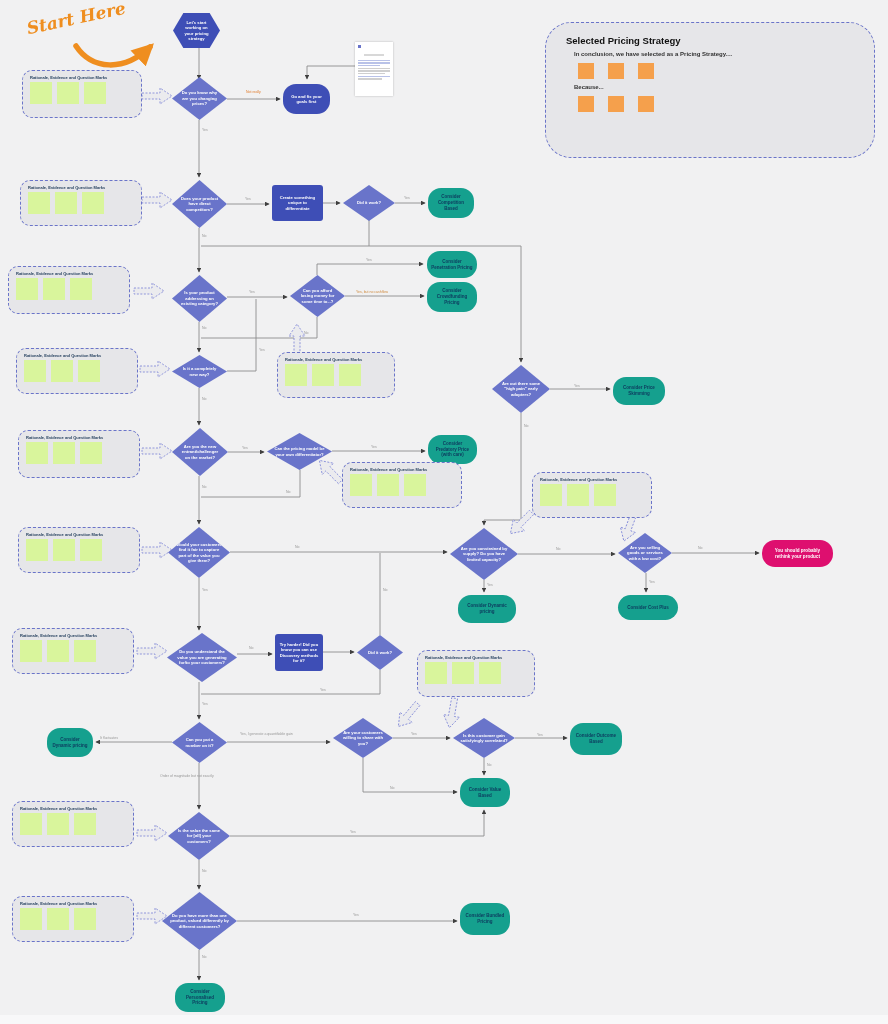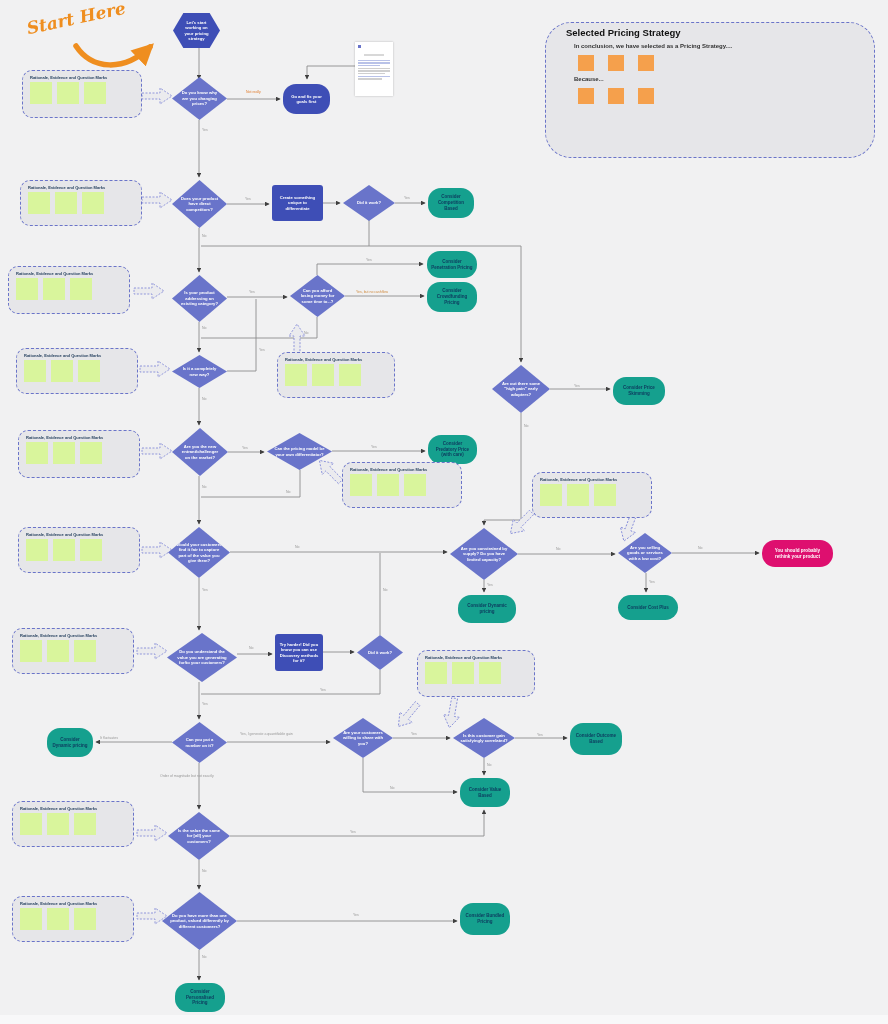--- a/index.html
+++ b/index.html
@@ -15,21 +15,21 @@
   .pill-t{background:#15a08e;border-radius:13px;padding:2px 4px;box-sizing:border-box;color:#0d3a5e;font-size:4.5px;}
   .pill-p{background:#de0f6f;border-radius:13px;padding:2px 5px;box-sizing:border-box;font-size:4.6px;}
   .panel{position:absolute;z-index:3;background:#e6e6e9;border:1px dashed #6a74c9;border-radius:10px;box-sizing:border-box;}
   .panel .plabel{font-size:4px;font-weight:bold;color:#26415f;padding:4px 0 0 7px;white-space:nowrap;overflow:hidden;}
   .panel .stickies{display:flex;gap:5px;padding:2px 0 0 7px;}
   .sticky{width:22px;height:22px;background:#d9f59c;}
   .elabel{position:absolute;z-index:4;font-size:3.5px;color:#979797;white-space:nowrap;}
   .elabel.warn{color:#e07b2a;}
   .elabel.cash{color:#cf8a3e;}
   #selpanel{position:absolute;left:545px;top:22px;width:330px;height:136px;z-index:3;
-            background:#e6e6e9;border:1.5px dashed #6a74c9;border-radius:26px;box-sizing:border-box;padding:4px 0 0 20px;}
+            background:#e6e6e9;border:1.5px dashed #6a74c9;border-radius:26px;box-sizing:border-box;padding:12px 0 0 20px;}
   #selpanel .ptitle{font-size:9.5px;font-weight:bold;color:#111;}
   #selpanel .pline{font-size:6px;font-weight:bold;color:#333;margin-top:5px;margin-left:8px;}
   #selpanel .squares{display:flex;gap:14px;margin:6px 0 0 12px;}
   .osq{width:16px;height:16px;background:#f5a04c;}
   #starthere{position:absolute;left:26px;top:8px;z-index:2;font-family:"DejaVu Serif",serif;
              font-style:italic;font-weight:bold;font-size:17px;color:#ef8e1f;transform:rotate(-12deg);}
   #notecard{position:absolute;left:355px;top:42px;width:38px;height:54px;background:#fff;z-index:2;
             box-shadow:0 0 2px rgba(0,0,0,.25);padding:3px;box-sizing:border-box;}
   .nbar{height:1.5px;margin:1.2px 0;background:#b9c2e8;}
   .nbar.g{background:#cfcfcf;}

